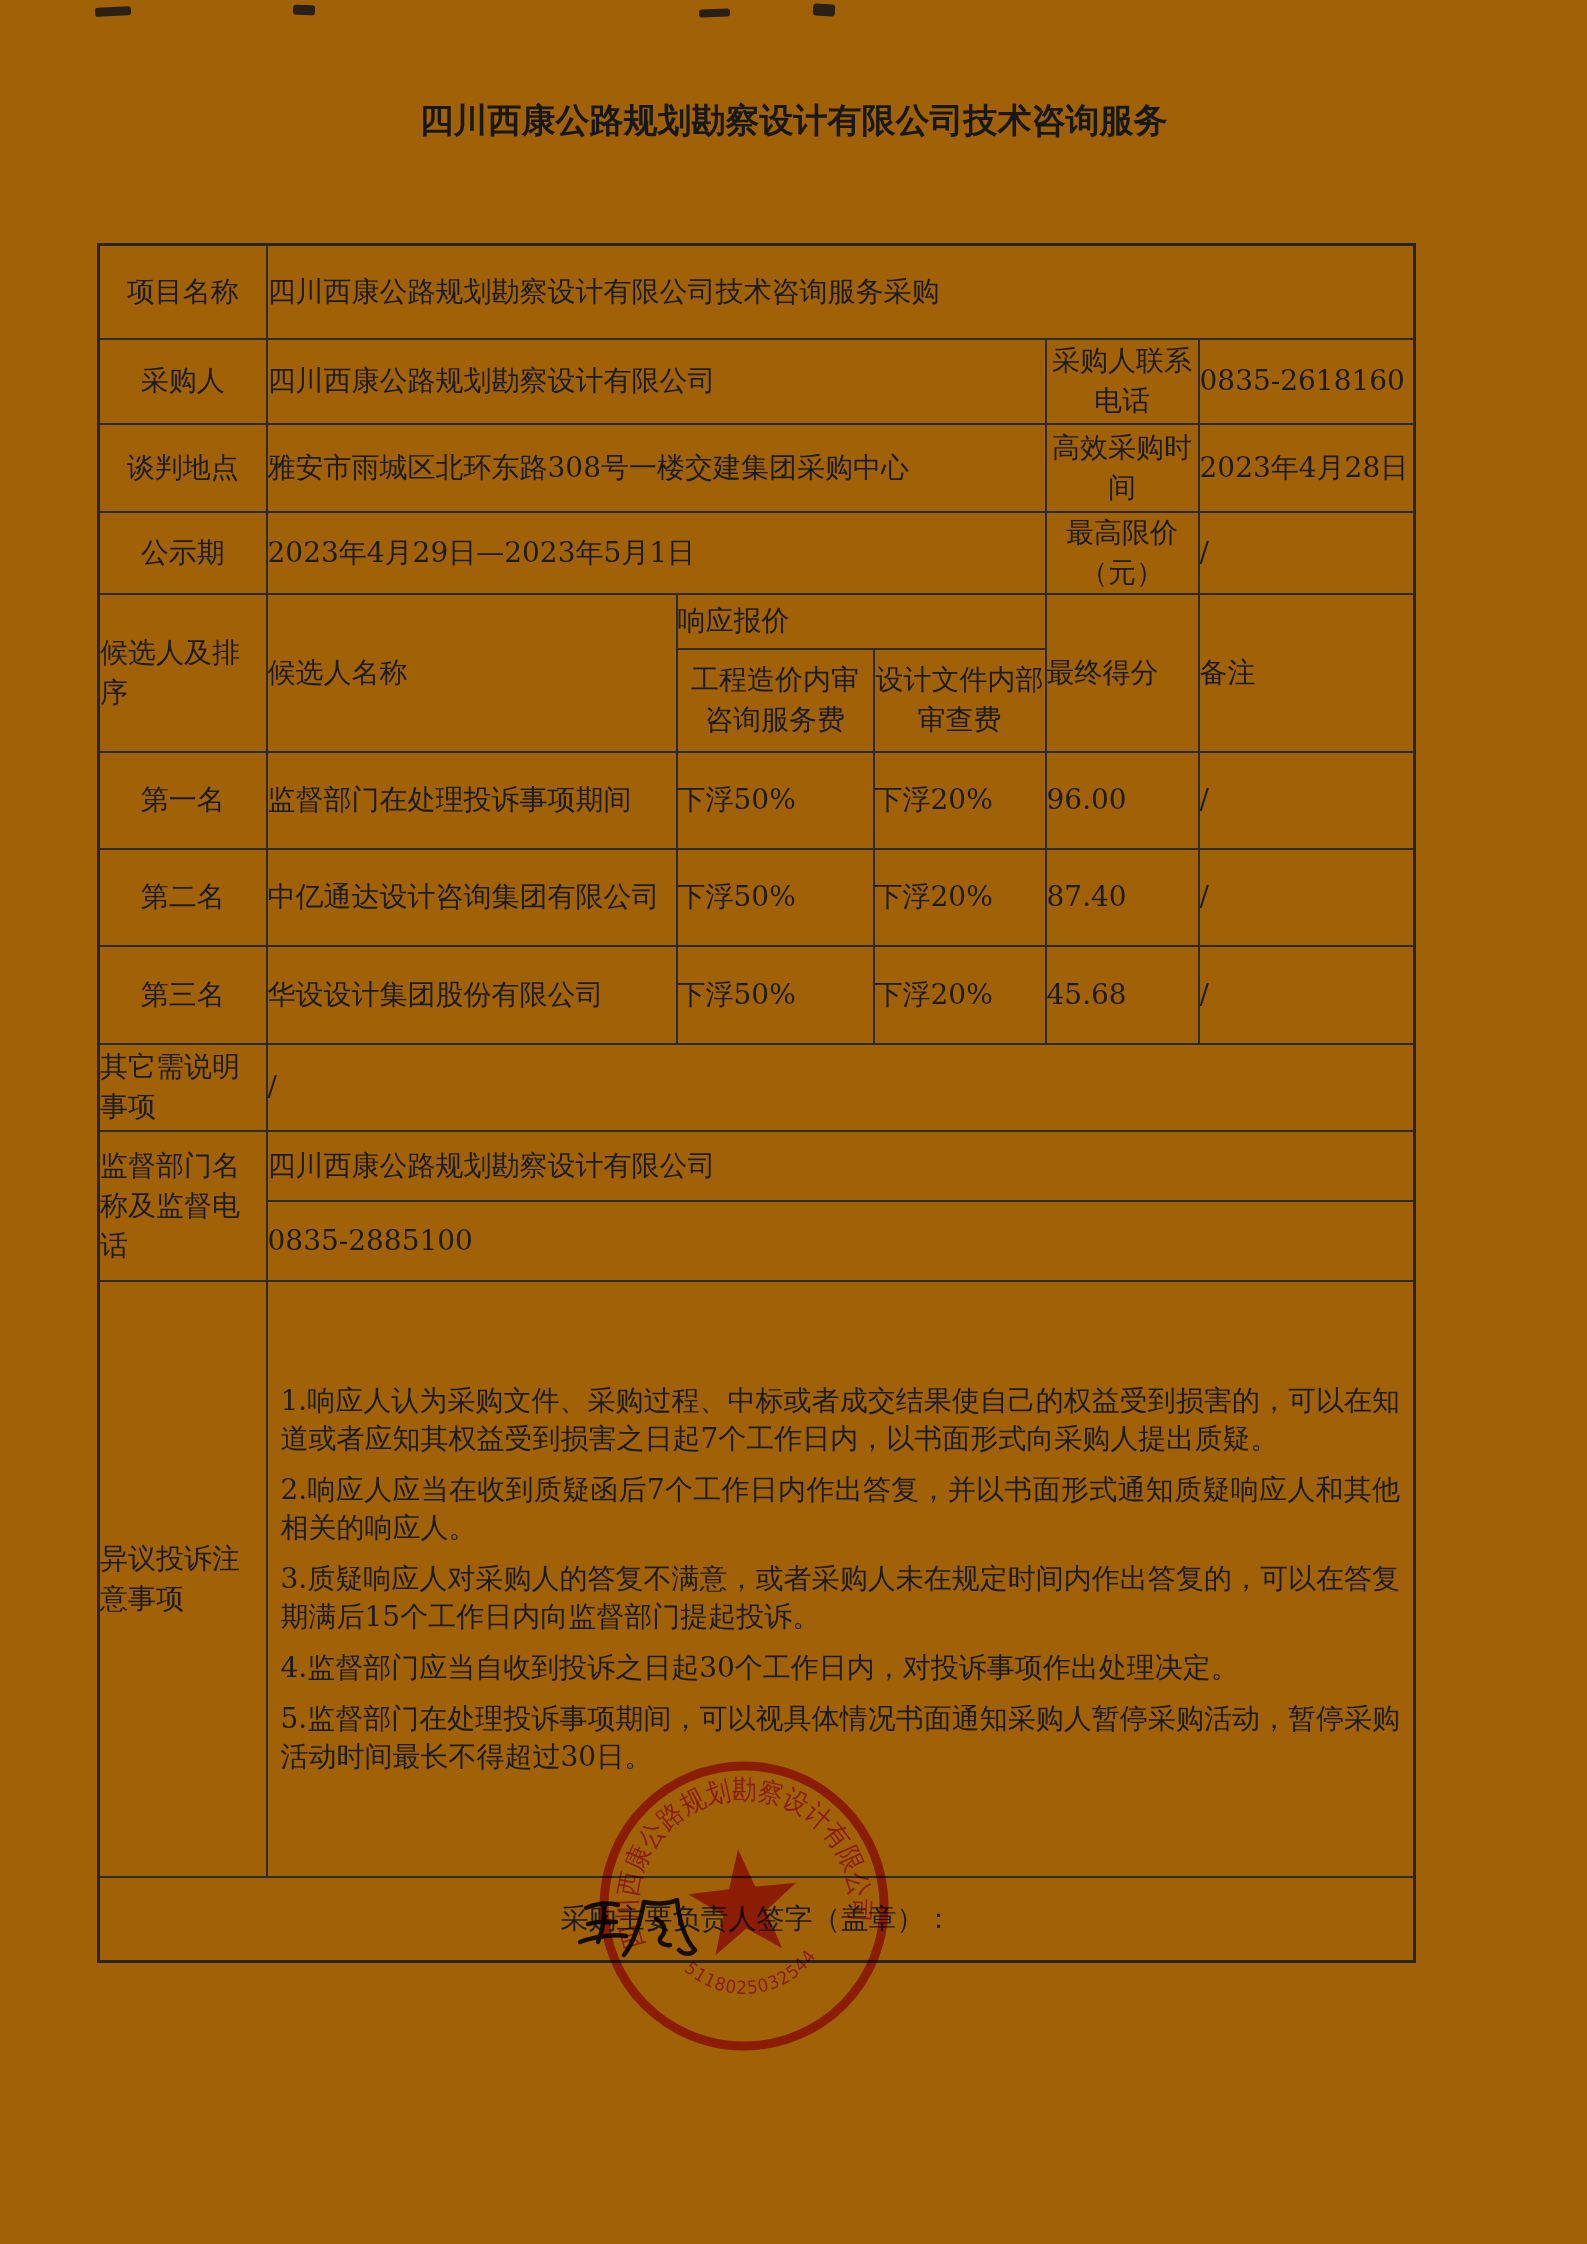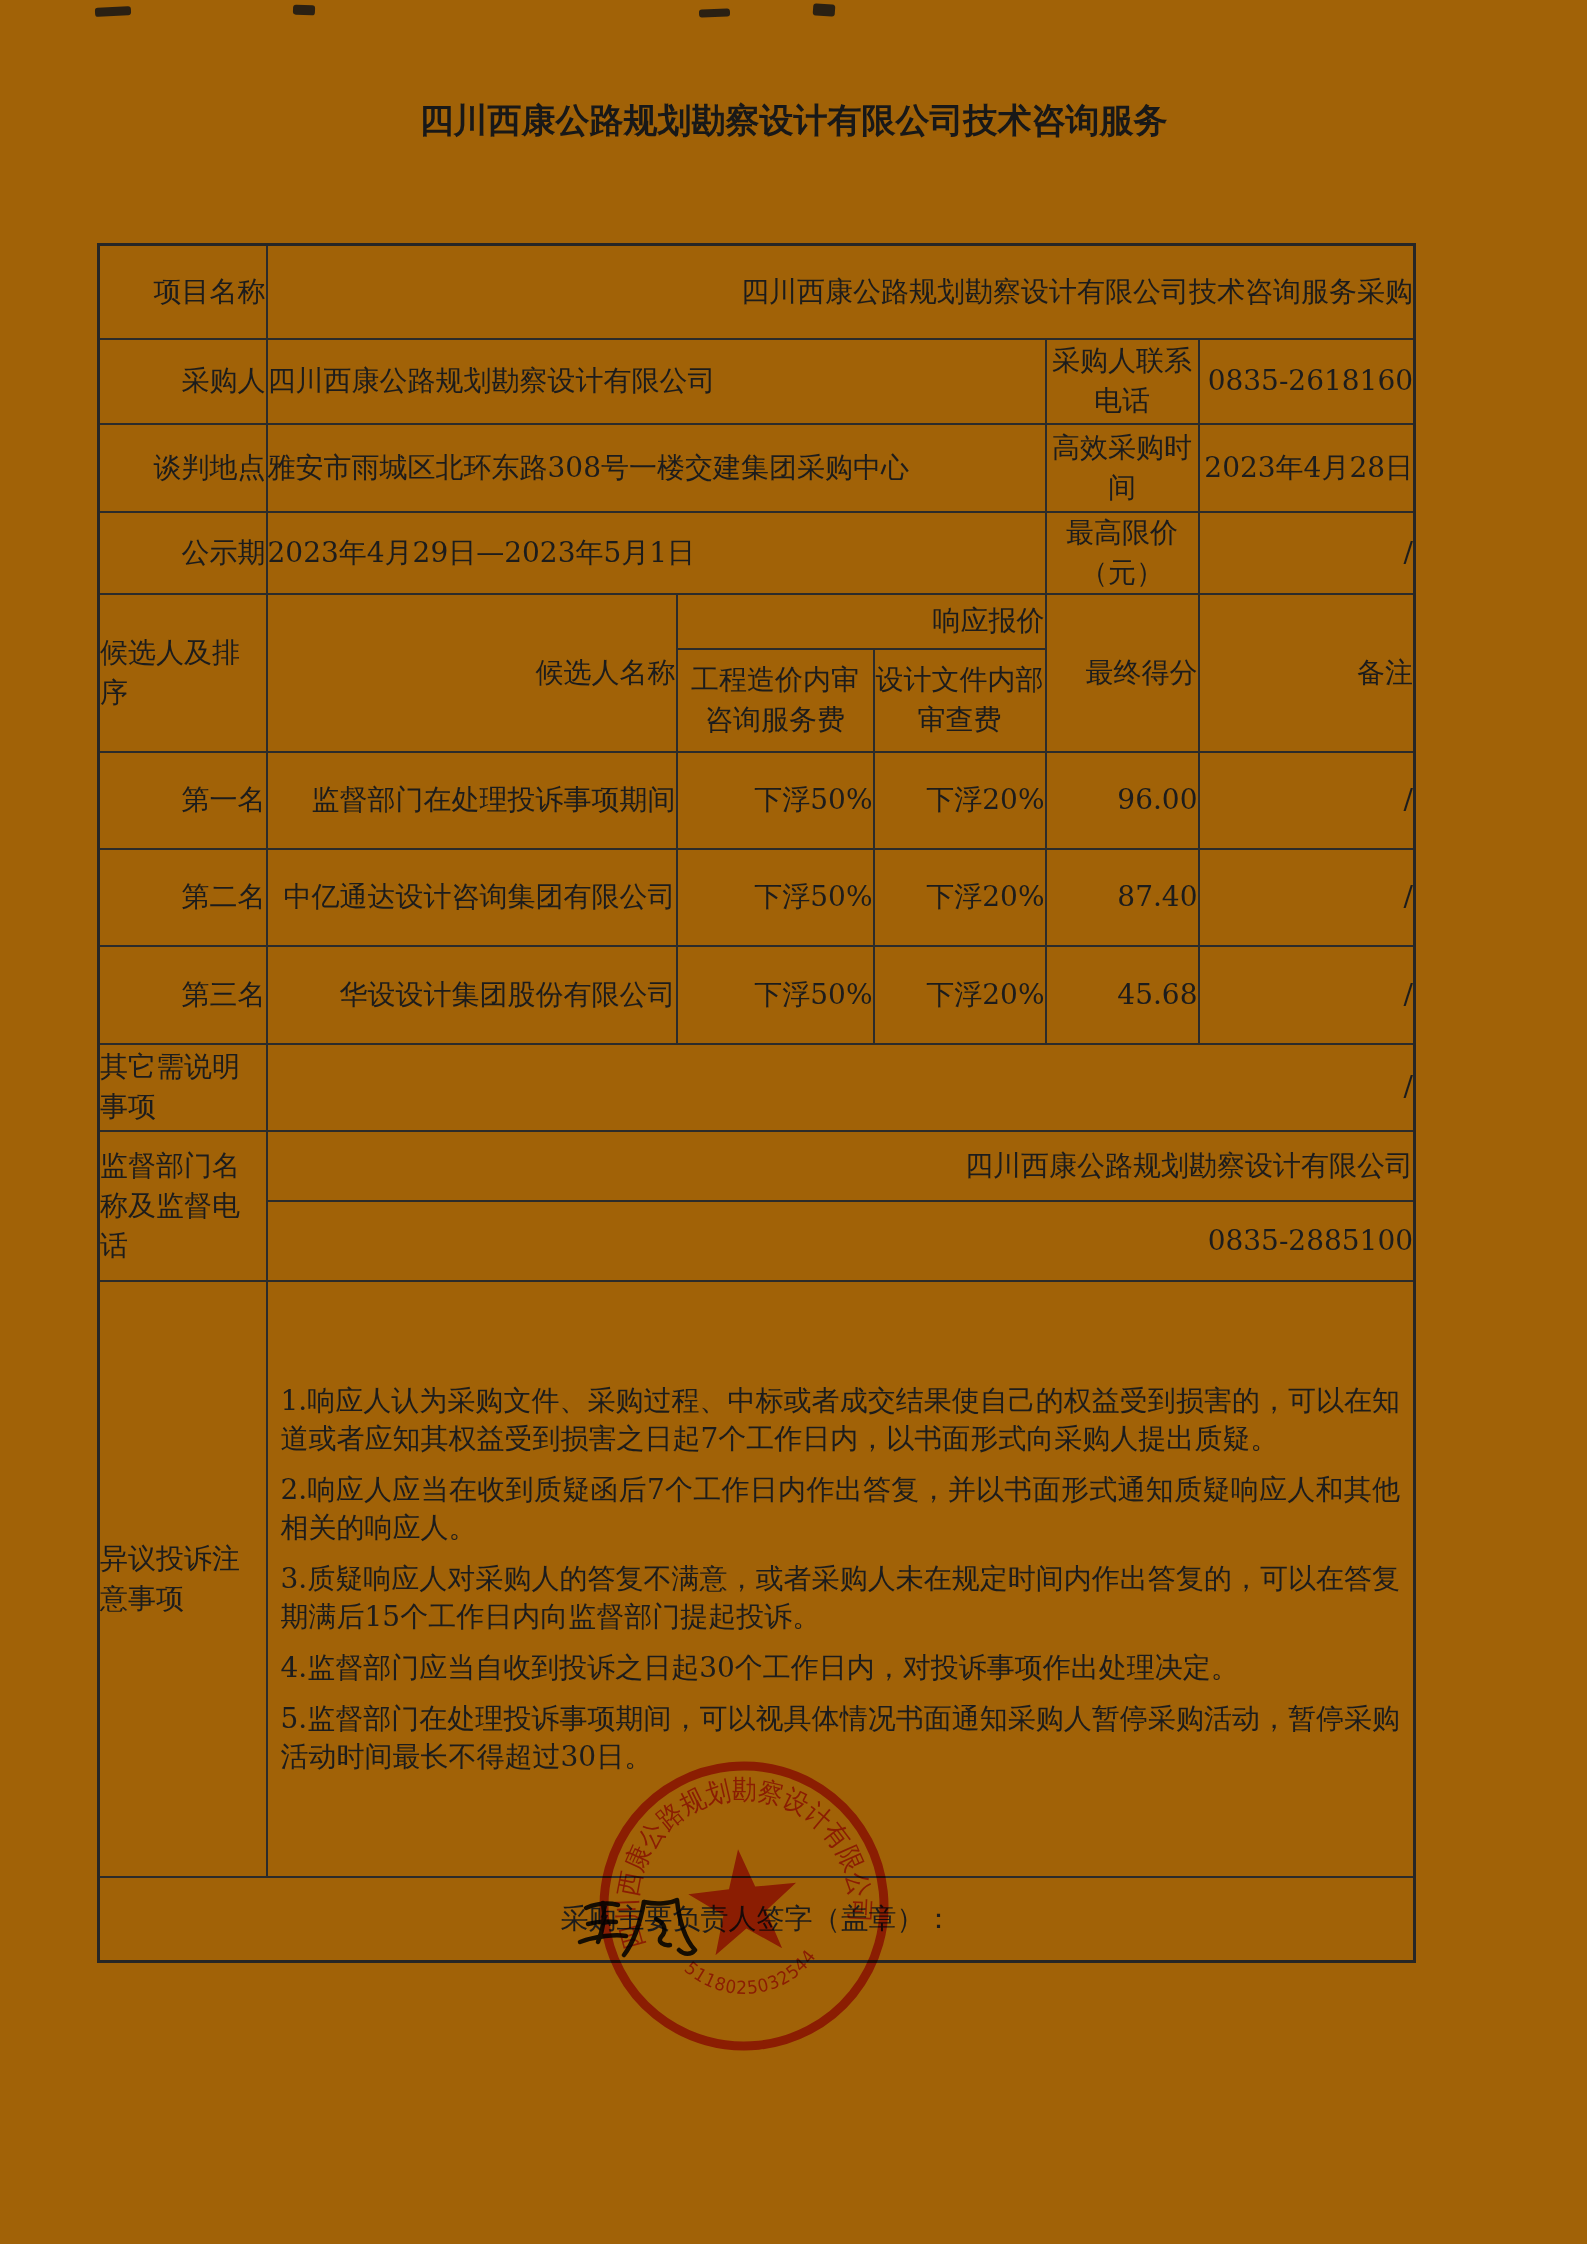--- a/index.html
+++ b/index.html
@@ -17,24 +17,24 @@
   .title { position:absolute; top:97px; left:0; width:100%; text-align:center;
            font-family:"DejaVu Sans","Liberation Sans",sans-serif;
            font-weight:700; font-size:34px; line-height:47px; color:#181818; }
 
   table.doc { position:absolute; left:97px; top:243px; width:1316px;
               border-collapse:collapse; table-layout:fixed;
               border:3px solid #262626; }
   table.doc td { border:2px solid #2b2b2b; font-size:28px; padding:0;
                  vertical-align:middle; line-height:40px; word-break:break-all; }
 
-  td.lab      { text-align:right; padding-left:10px; }
+  td.lab      { text-align:center; padding-left:10px; }
   td.lab-wrap { text-align:left; padding-left:24px; padding-right:20px; }
   td.val-left { text-align:left; padding-left:12px; }
-  td.center   { text-align:right; }
+  td.center   { text-align:left; }
   td.attr-lab { text-align:center; padding:0 8px; }
   td.quote-sub{ text-align:center; padding:0 5px; line-height:44px; }
   td.obj-cell { padding:8px 25px; }
   .obj-p      { margin:13px; text-align:justify; line-height:38px; font-size:28px; }
   td.sign-cell{ text-align:center; padding-left:12px; font-size:29px; }
 
   .seal { position:absolute; left:590px; top:1752px; width:308px; height:308px;
           mix-blend-mode:multiply; opacity:.9; transform:rotate(-6deg); }
   .handsign { position:absolute; left:572px; top:1892px; width:130px; height:72px;
               mix-blend-mode:multiply; }

